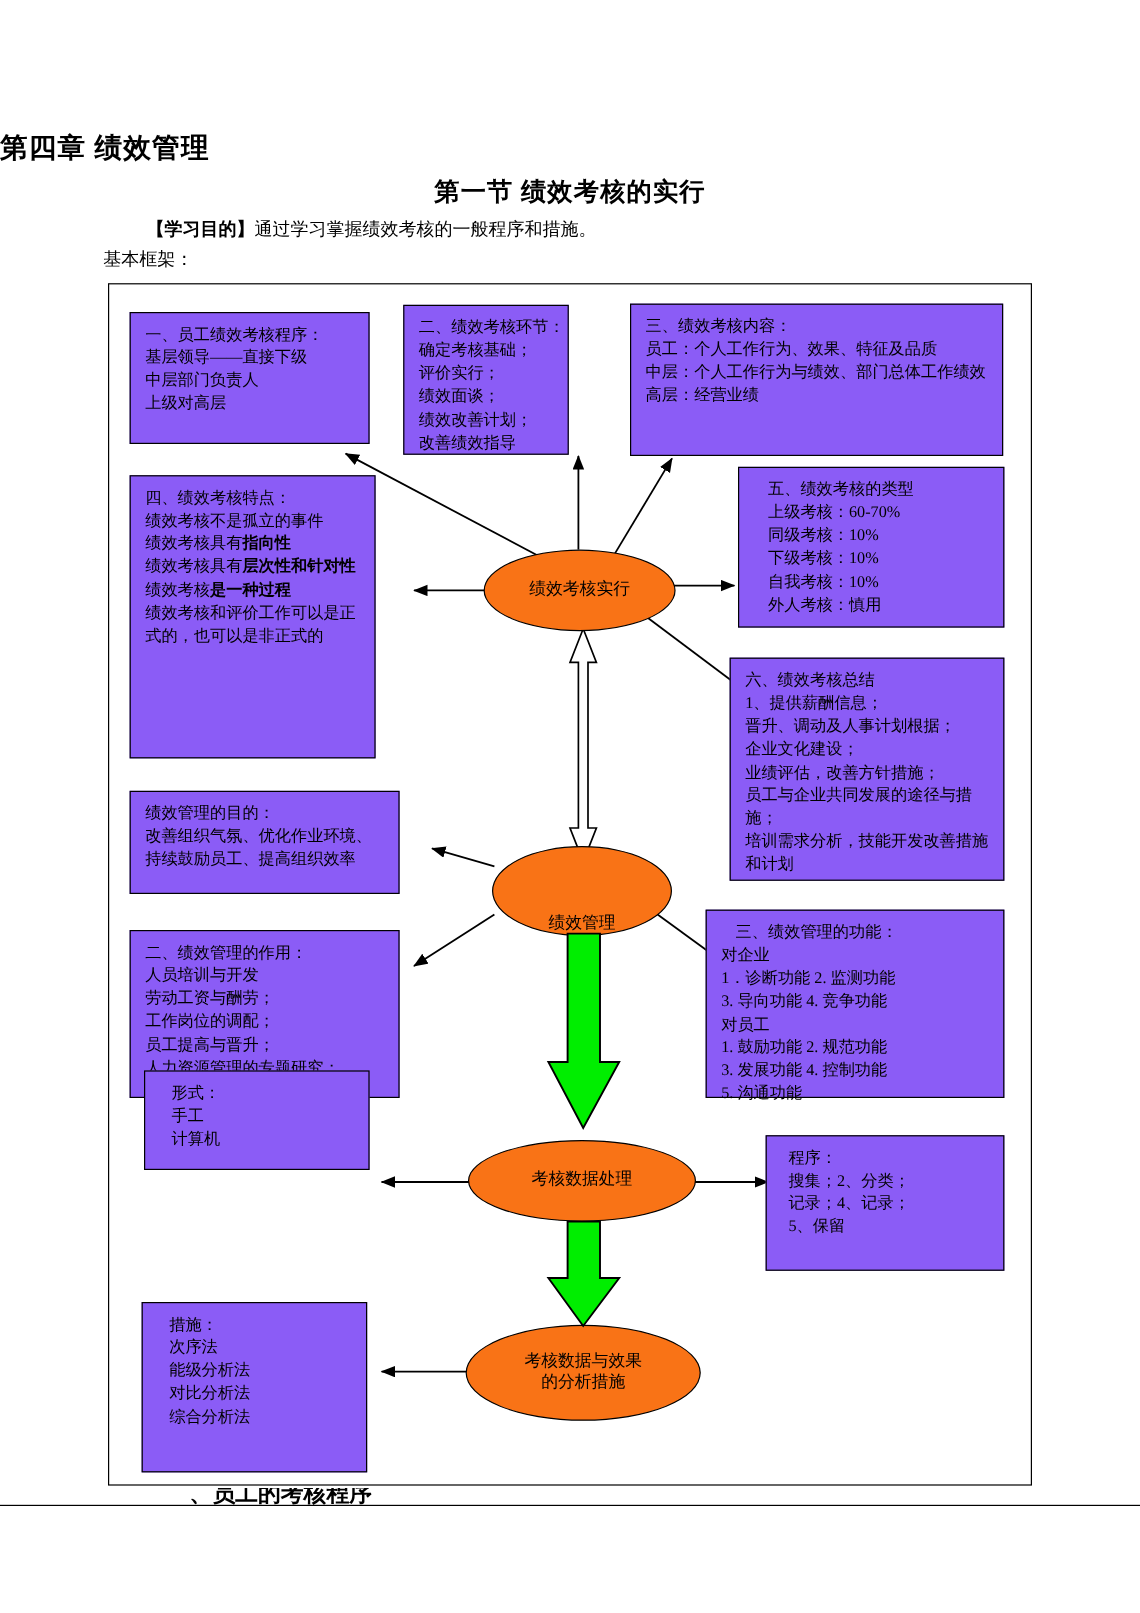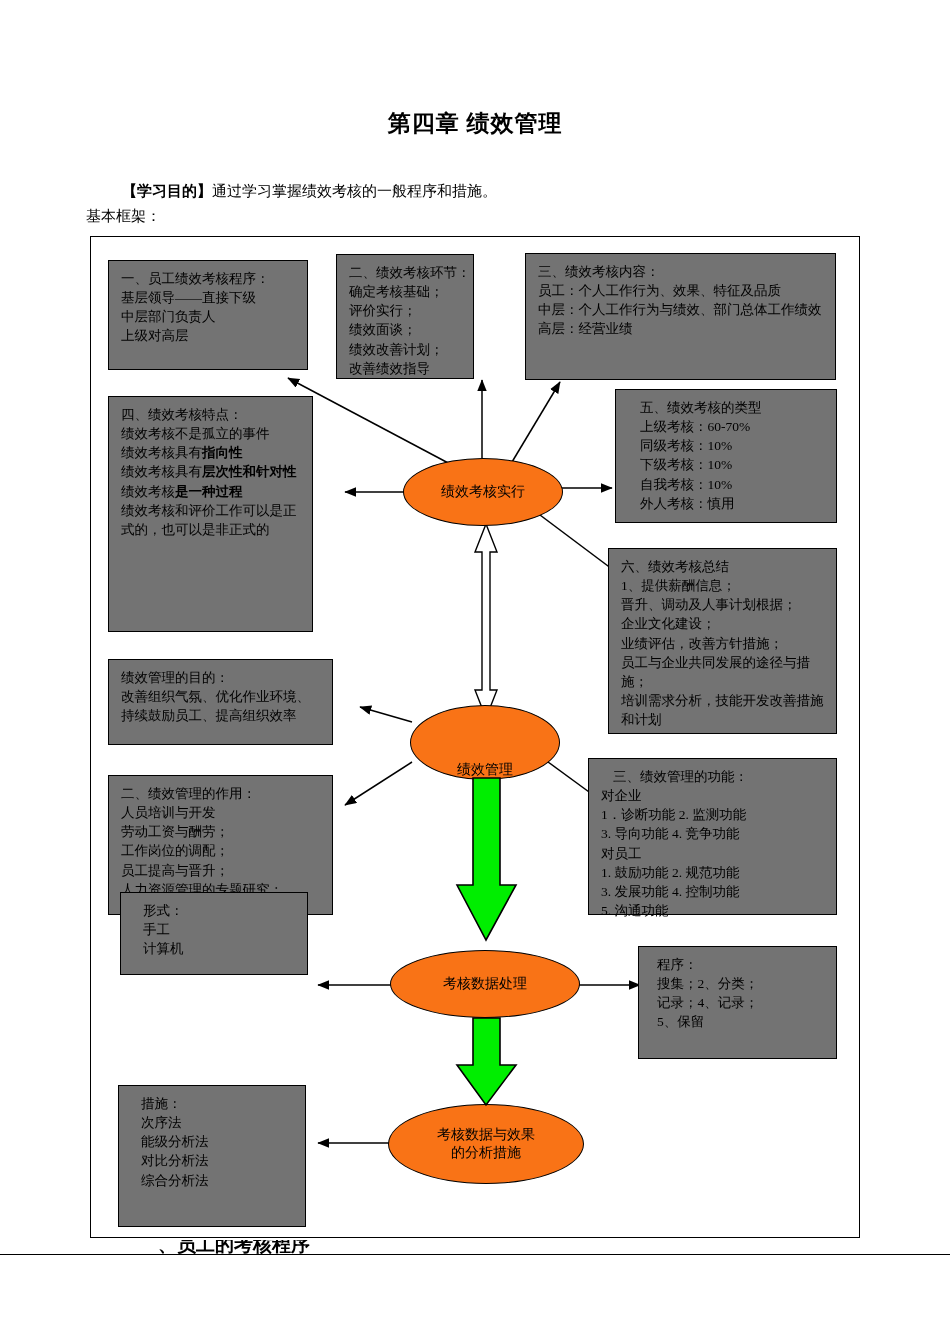--- a/index.html
+++ b/index.html
@@ -19,21 +19,21 @@
     position: relative;
     width: 950px;
     height: 1344px;
   }
 
   
   .doc-title {
     position: absolute;
     left: 0; top: 108px;
     width: 950px;
-    text-align: center;
+    text-align: left;
     font-size: 23px;
     font-weight: bold;
     letter-spacing: 1px;
   }
   .doc-subtitle {
     position: absolute;
     left: 0; top: 146px;
     width: 950px;
     text-align: center;
     font-size: 21px;
@@ -61,21 +61,21 @@
     height: 1002px;
     border: 1px solid #000;
     box-sizing: border-box;
   }
 
   
   .nbox {
     position: absolute;
     border: 1px solid #000;
     box-sizing: border-box;
-    background: #737373;
+    background: #8b5cf6;
     font-size: 13.5px;
     line-height: 1.42;
     padding: 8px 10px 6px 12px;
     z-index: 5;
   }
   .nbox .ln { white-space: nowrap; }
   .nbox .ln.wrap { white-space: normal; }
   .nbox b { font-weight: bold; }
 
   
@@ -122,20 +122,21 @@
     width: 950px;
     border-top: 1.4px solid #000;
   }
 </style>
 </head>
 <body>
 
 <div class="page">
 
   <div class="doc-title">第四章 绩效管理</div>
+  <div class="doc-subtitle">第一节 绩效考核的实行</div>
 
   <div class="aim-line">
     <b>【学习目的】</b><span>通过学习掌握绩效考核的一般程序和措施。</span>
   </div>
 
   <div class="framework-line">基本框架：</div>
 
   <div class="outer-frame"></div>
 
   <svg class="arrows" viewBox="0 0 950 1344">

